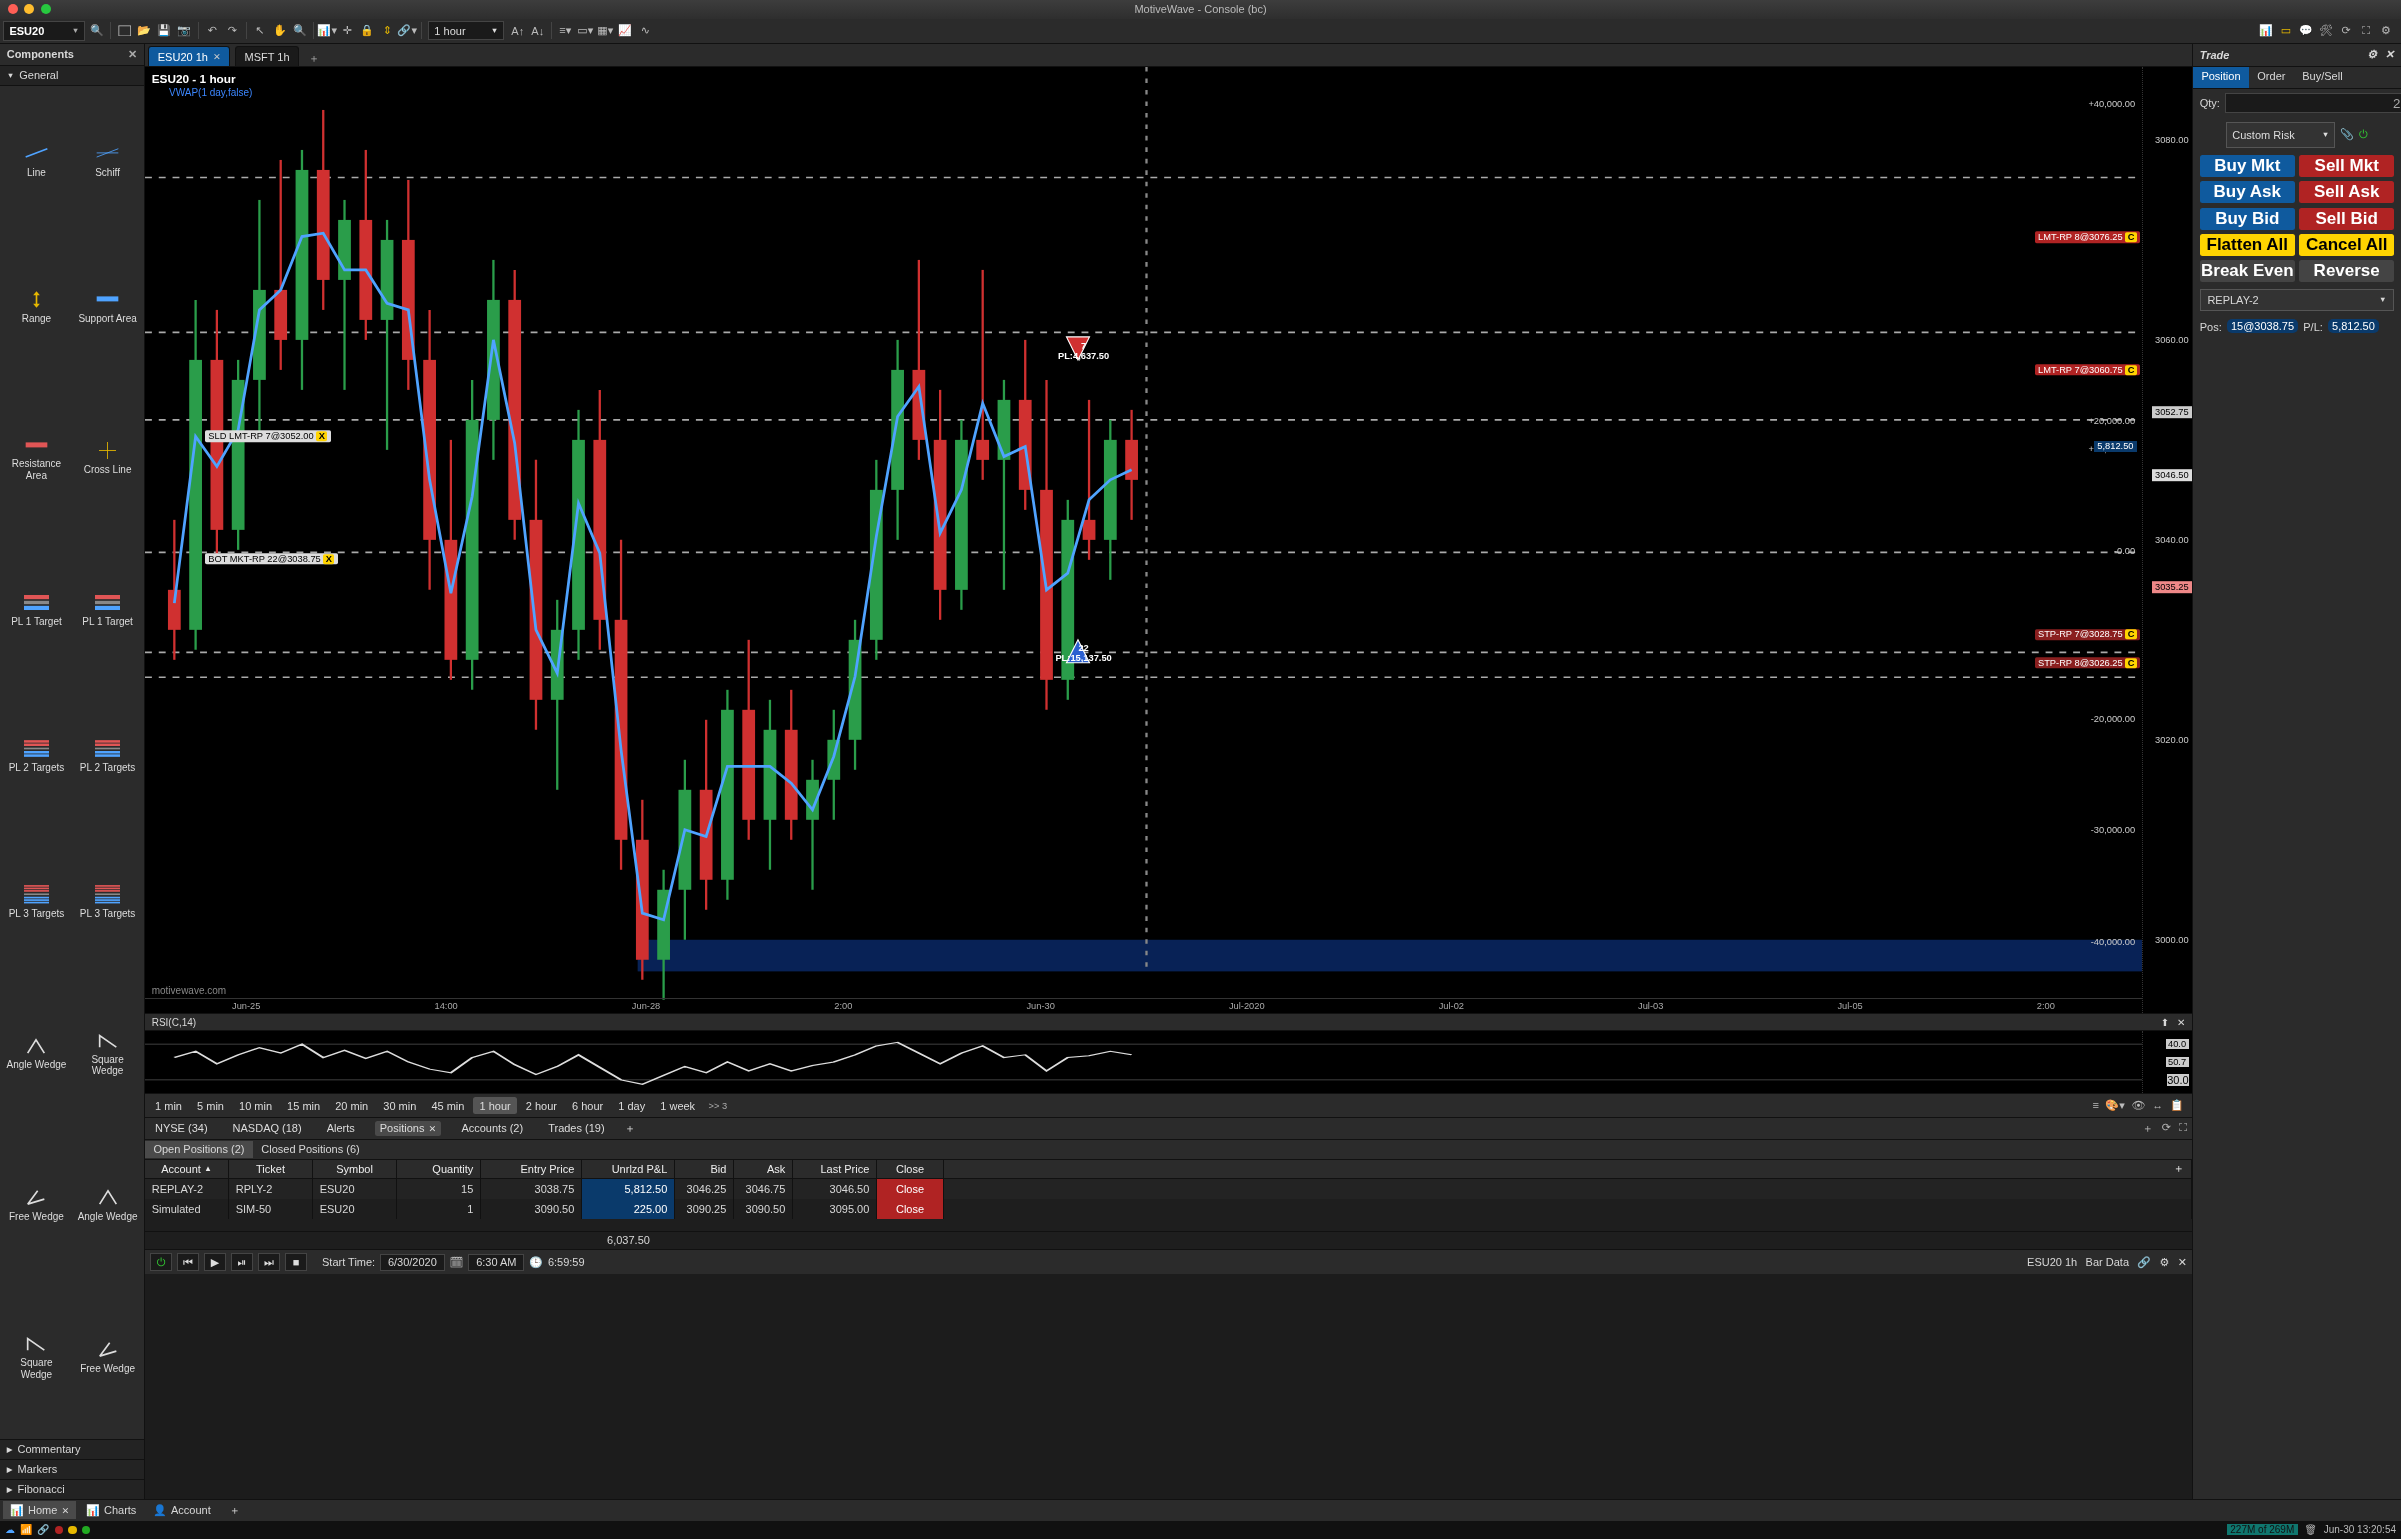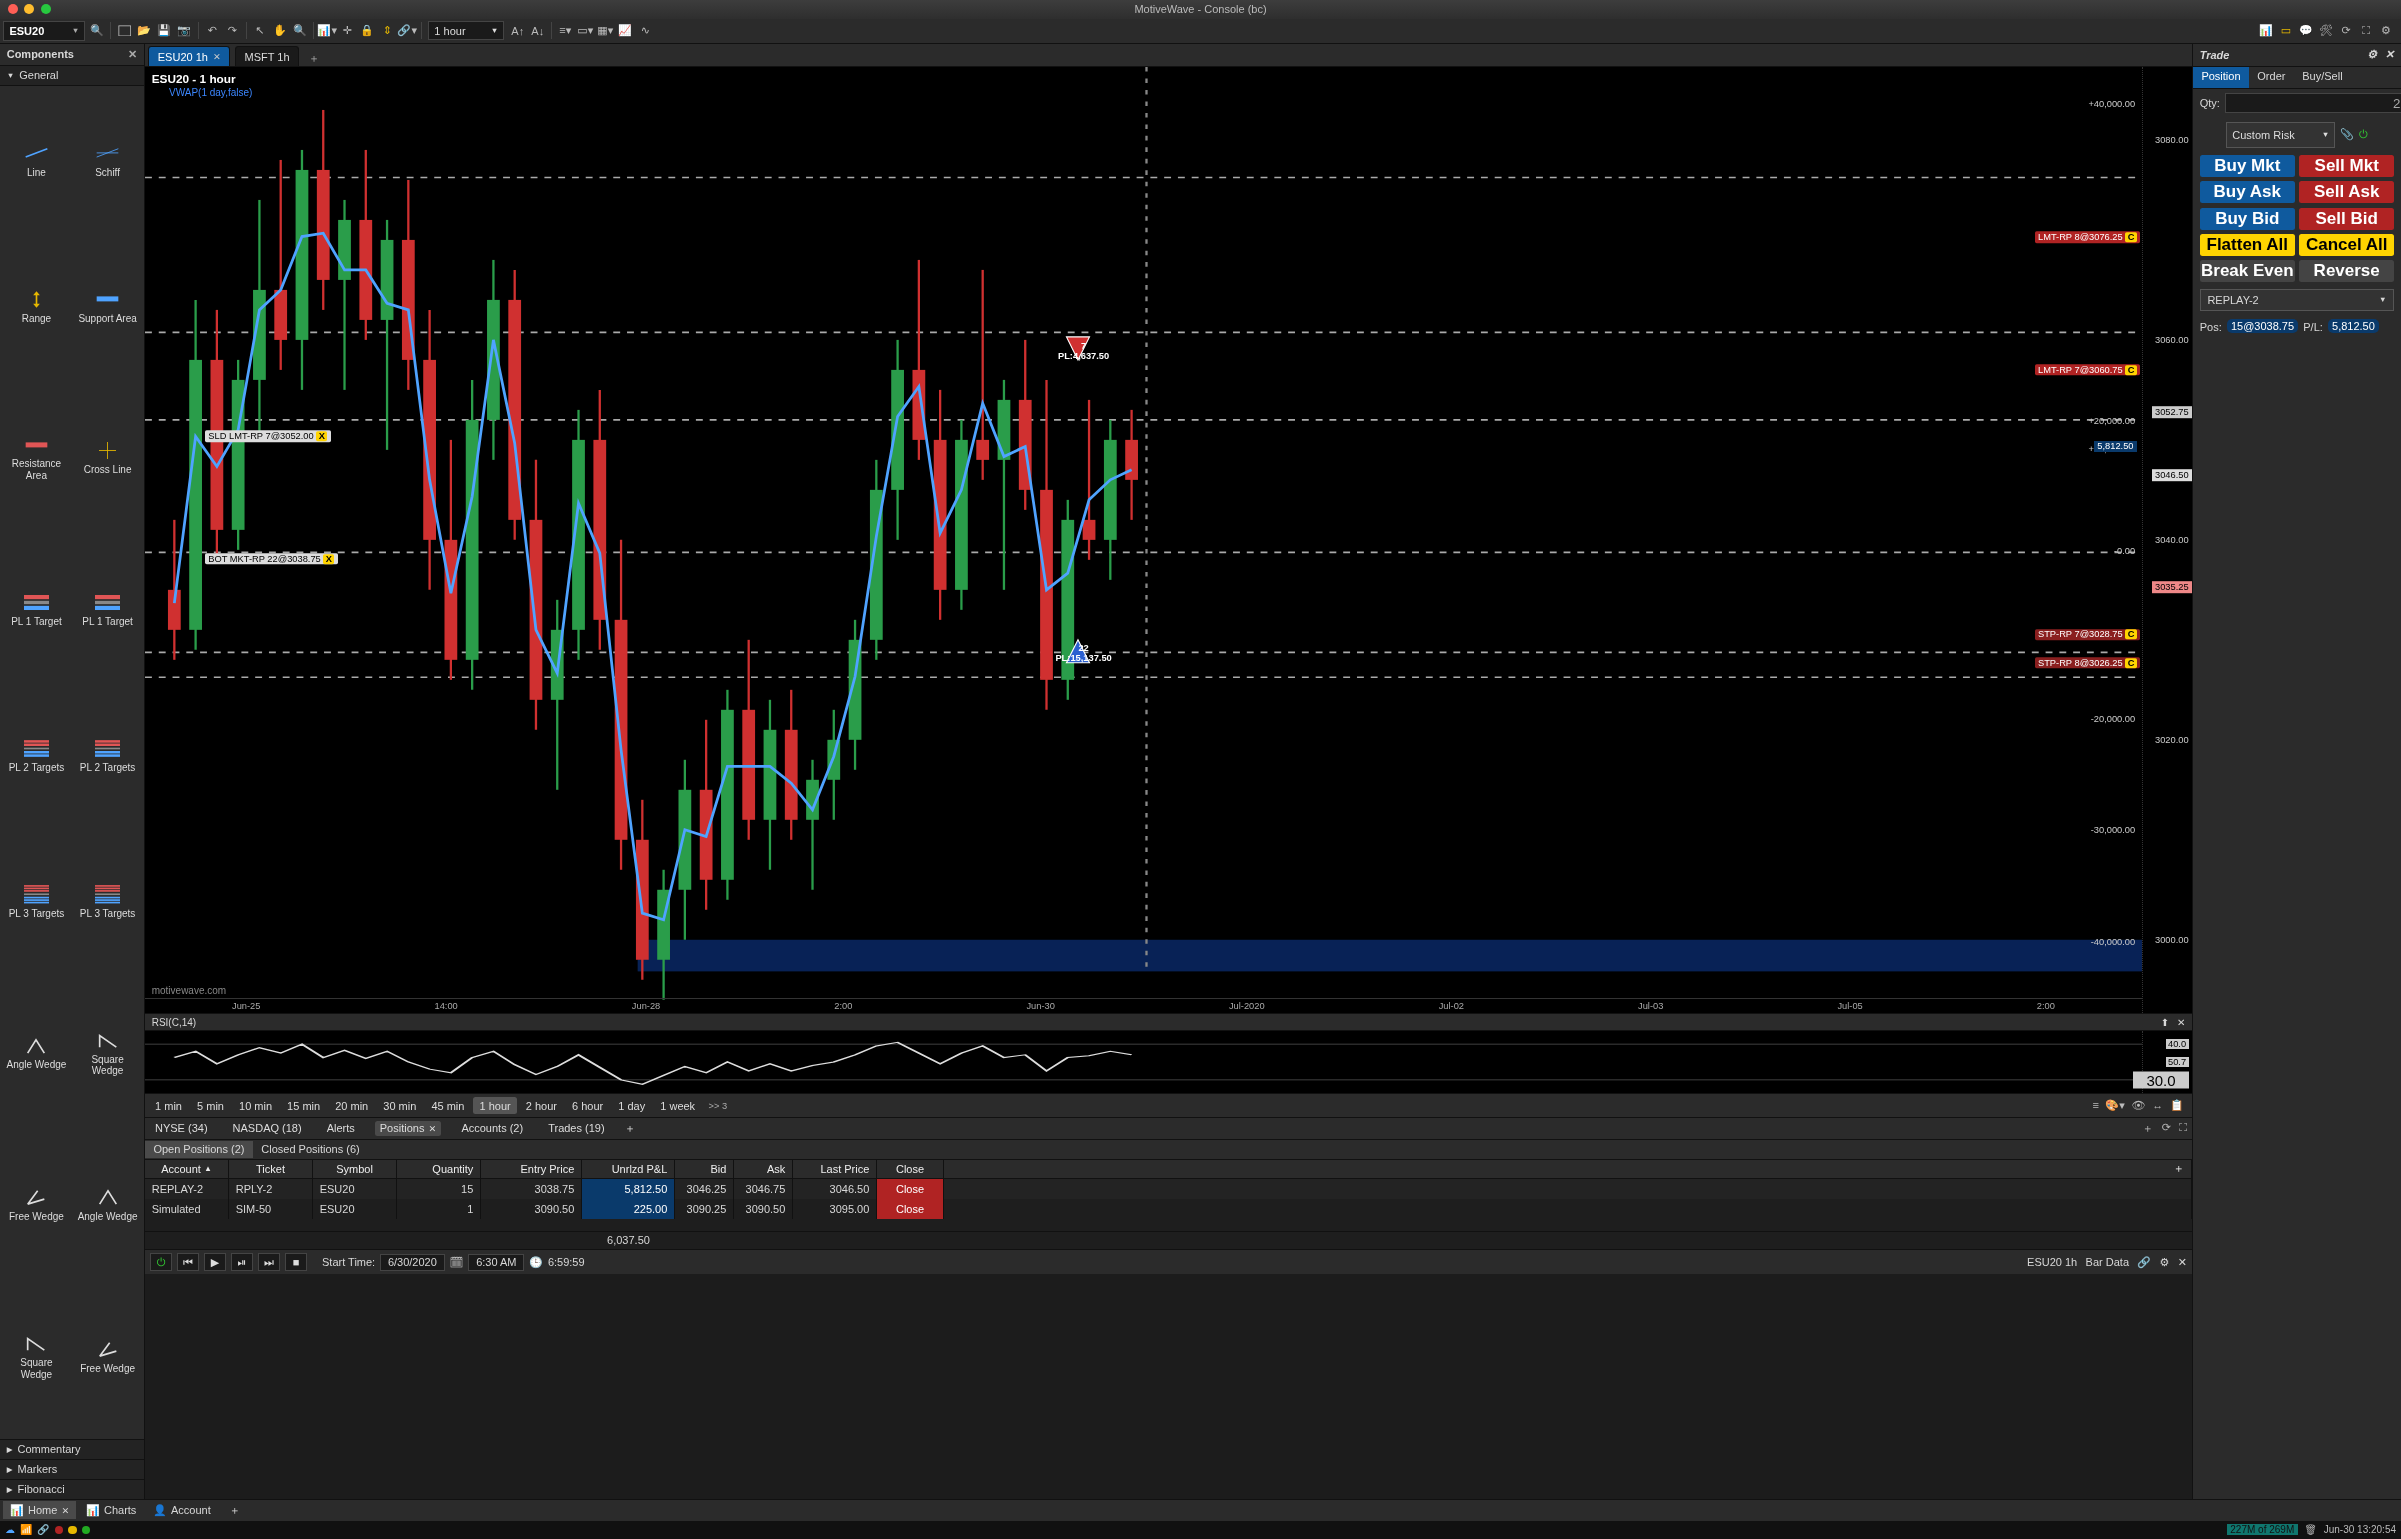--- a/index.html
+++ b/index.html
@@ -612,21 +612,21 @@
       <div style="flex:1;position:relative">
         <svg id="rsi-svg" width="100%" height="100%" viewBox="0 0 870 74" preserveAspectRatio="none">
             <line x1="0" y1="15.666666666666666" x2="870" y2="15.666666666666666" stroke="#555"></line>
             <line x1="0" y1="58.333333333333336" x2="870" y2="58.333333333333336" stroke="#555"></line>
             <path d="M12.780217391304348 31.666666666666668 L22.047608695652173 24.2 L31.315 39.13333333333333 L40.58239130434783 28.466666666666665 L49.849782608695655 19.933333333333334 L59.11717391304348 26.333333333333332 L68.38456521739131 15.666666666666666 L77.65195652173914 31.666666666666668 L86.91934782608696 23.133333333333333 L96.18673913043479 32.733333333333334 L105.45413043478261 24.2 L114.72152173913044 37 L123.98891304347828 45.53333333333333 L133.2563043478261 49.8 L142.52369565217393 31.666666666666668 L151.79108695652175 24.2 L161.05847826086958 40.2 L170.3258695652174 51.93333333333333 L179.59326086956523 42.333333333333336 L188.86065217391305 28.466666666666665 L198.12804347826088 43.4 L207.3954347826087 58.333333333333336 L216.66282608695653 63.666666666666664 L225.93021739130435 53 L235.1976086956522 42.333333333333336 L244.46500000000003 49.8 L253.73239130434786 37 L262.9997826086957 47.666666666666664 L272.2671739130435 39.13333333333333 L281.53456521739133 47.666666666666664 L290.80195652173916 41.266666666666666 L300.069347826087 37 L309.3367391304348 28.466666666666665 L318.60413043478263 17.8 L327.87152173913046 13.533333333333333 L337.1389130434783 26.333333333333332 L346.4063043478261 39.13333333333333 L355.67369565217393 26.333333333333332 L364.94108695652176 17.8 L374.2084782608696 31.666666666666668 L383.4758695652174 28.466666666666665 L392.74326086956523 47.666666666666664 L402.01065217391306 31.666666666666668 L411.2780434782609 29.533333333333335 L420.5454347826087 24.2 L429.81282608695653 28.466666666666665" fill="none" stroke="#ddd" stroke-width="1.3"></path>
           </svg>
       </div>
       <div class="rsi-axis" id="rsi-axis">
           <div style="position: absolute; right: 3.4px; top: 21.1712%; transform: translateY(-50%); font-size: 9.3px; background: rgb(204, 204, 204); color: rgb(0, 0, 0); padding: 0px 2.5px;">40.0</div>
           <div style="position: absolute; right: 3.4px; top: 48.991%; transform: translateY(-50%); font-size: 9.3px; background: rgb(204, 204, 204); color: rgb(0, 0, 0); padding: 0px 2.5px;">50.7</div>
-          <div style="position: absolute; right: 3.4px; top: 78.8288%; transform: translateY(-50%); font-size: 15px; background: rgb(204, 204, 204); color: rgb(0, 0, 0); padding: 0px 13px;">30.0</div>
+          <div style="position: absolute; right: 3.4px; top: 78.8288%; transform: translateY(-50%); font-size: 11px; background: rgb(204, 204, 204); color: rgb(0, 0, 0); padding: 0px 0;">30.0</div>
         </div>
     </div>
 
     <div class="tf-strip" id="tf-strip">
     <div class="tf-item">1 min</div>
         <div class="tf-item">5 min</div>
         <div class="tf-item">10 min</div>
         <div class="tf-item">15 min</div>
         <div class="tf-item">20 min</div>
         <div class="tf-item">30 min</div>

